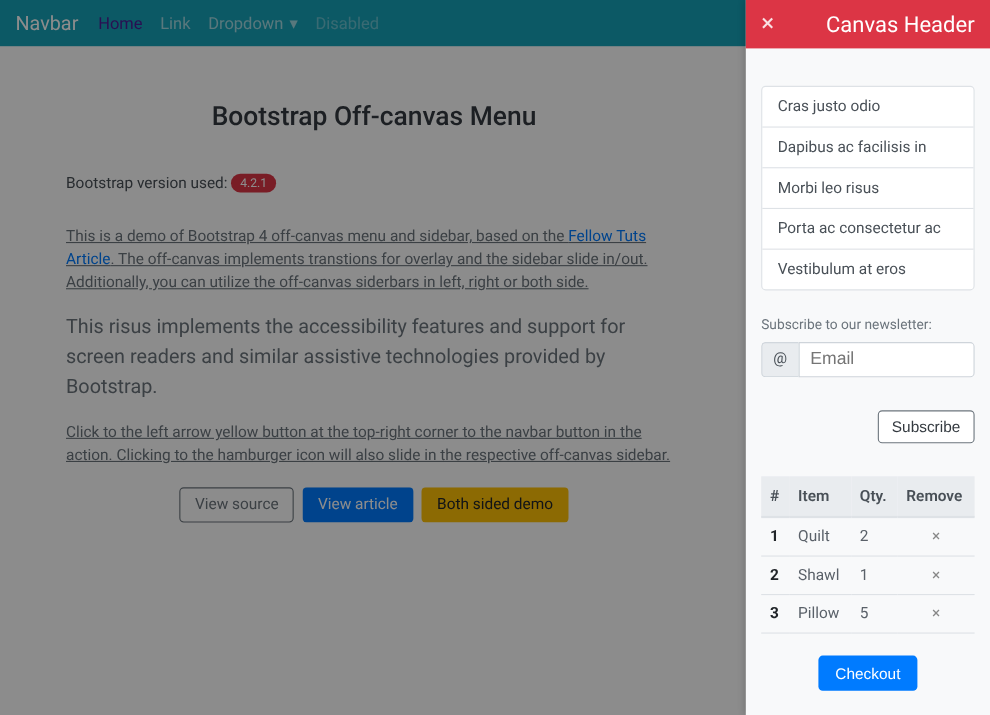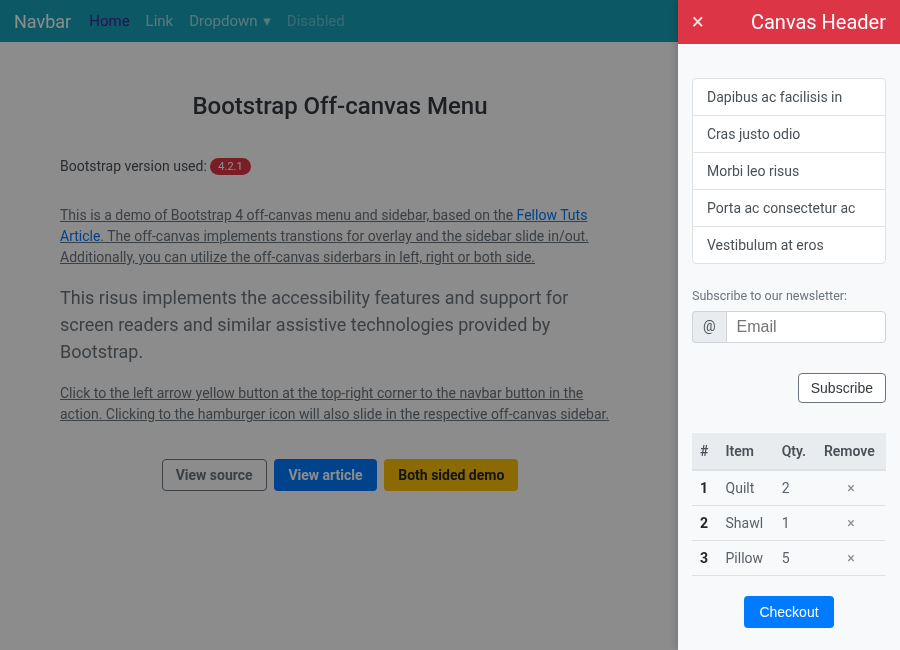--- a/index.html
+++ b/index.html
@@ -17,21 +17,21 @@
   .navbar .search-btn { background: #f8f9fa; color: #495057; border: 1px solid #ced4da; border-radius: 4px 0 0 4px; padding: 4px 10px; font-size: 14px; }
 
   
   .content { padding: 30px 60px 0 60px; width: 680px; }
   .page-title { text-align: center; font-size: 24px; font-weight: 500; color: #343a40; margin: 20px 0 38px; }
   .version-line { font-size: 14px; color: #495057; margin-bottom: 30px; }
   .badge-red { display: inline-block; background: #dc3545; color: #fff; font-size: 11px; padding: 2px 8px; border-radius: 9px; vertical-align: 1px; }
   .para { font-size: 14px; color: #6c757d; line-height: 1.5; margin-bottom: 16px; text-decoration: underline; }
   .link-inline { color: #007bff; }
   .lead { font-size: 18px; color: #6c757d; line-height: 1.5; margin: 12px 0 18px; font-weight: 400; }
-  .btn-row { text-align: center; margin-top: 34px; font-weight: bold; }
+  .btn-row { text-align: center; margin-top: 18px; }
   .btn { display: inline-block; padding: 7px 13px; font-size: 14px; border-radius: 4px; margin: 0 2px; cursor: pointer; border: 1px solid transparent; }
   .btn-outline { color: #6c757d; border-color: #6c757d; background: #fff; }
   .btn-primary { background: #007bff; color: #fff; }
   .btn-warning { background: #ffc107; color: #212529; }
 
   
   .overlay { position: absolute; inset: 0; background: rgba(0,0,0,.45); }
 
   
   .panel { position: absolute; top: 0; right: 0; width: 222px; height: 650px; background: #f8f9fa; display: flex; flex-direction: column; box-shadow: -2px 0 6px rgba(0,0,0,.15); }
@@ -102,22 +102,22 @@
   <div class="overlay"></div>
 
   <div class="panel">
     <div class="panel-header">
       <span class="close">×</span>
       <span>Canvas Header</span>
     </div>
     <div class="panel-body">
 
       <div class="list-group">
+        <div class="list-group-item">Cras justo odio</div>
         <div class="list-group-item">Dapibus ac facilisis in</div>
-        <div class="list-group-item">Cras justo odio</div>
         <div class="list-group-item">Morbi leo risus</div>
         <div class="list-group-item">Porta ac consectetur ac</div>
         <div class="list-group-item">Vestibulum at eros</div>
       </div>
 
       <div class="sub-label">Subscribe to our newsletter:</div>
       <div class="input-grp">
         <span class="input-addon">@</span>
         <input class="input-field" placeholder="Email" style="">
       </div>

